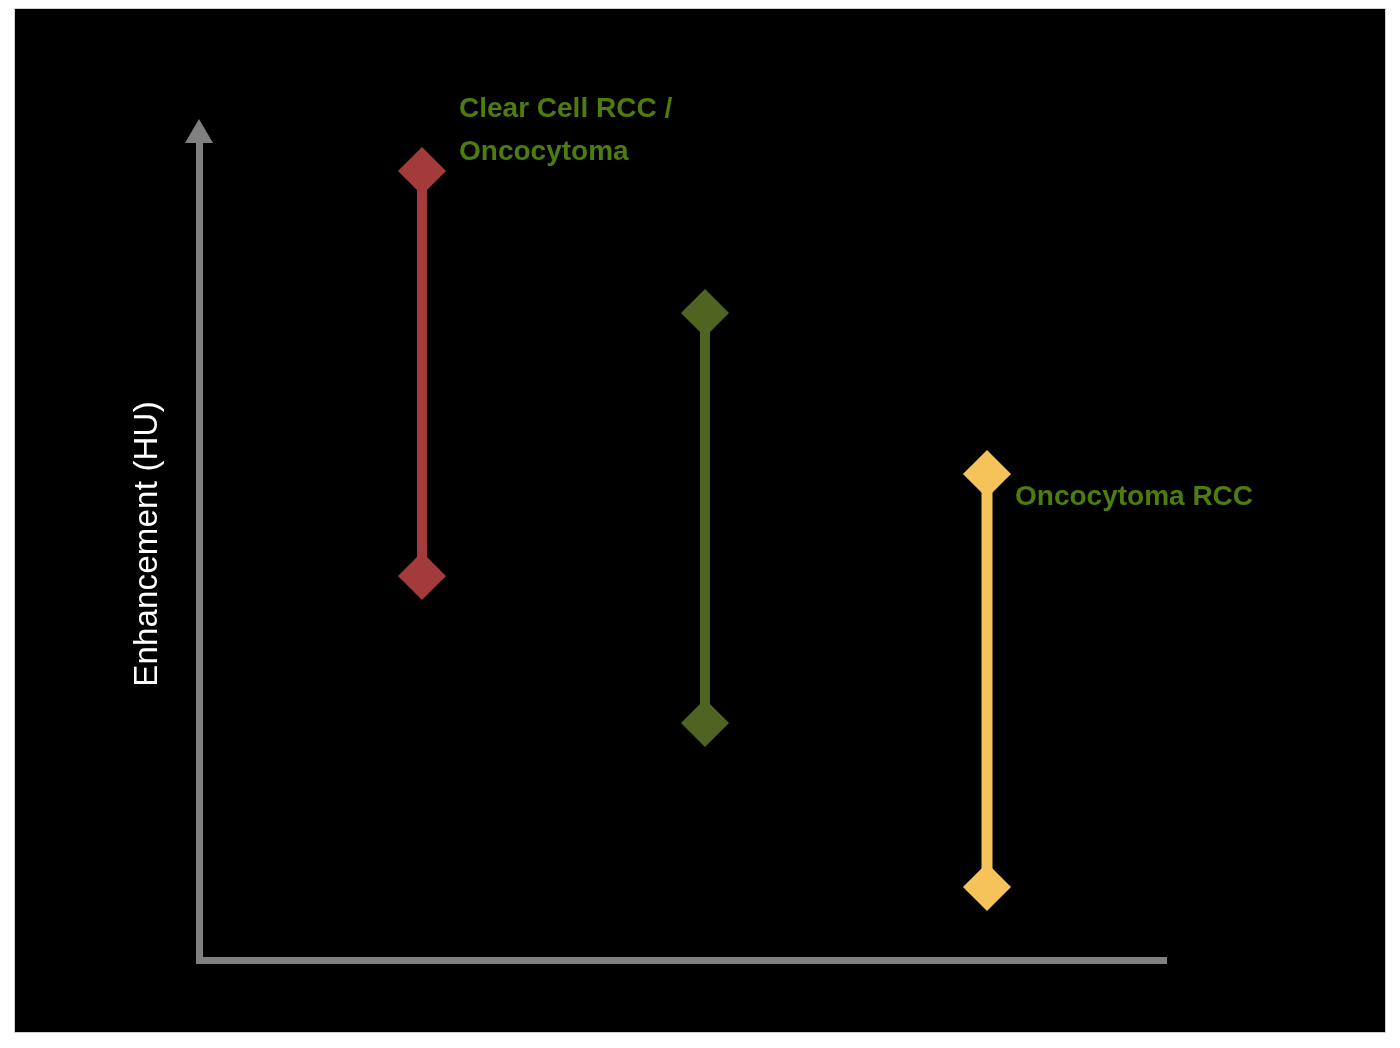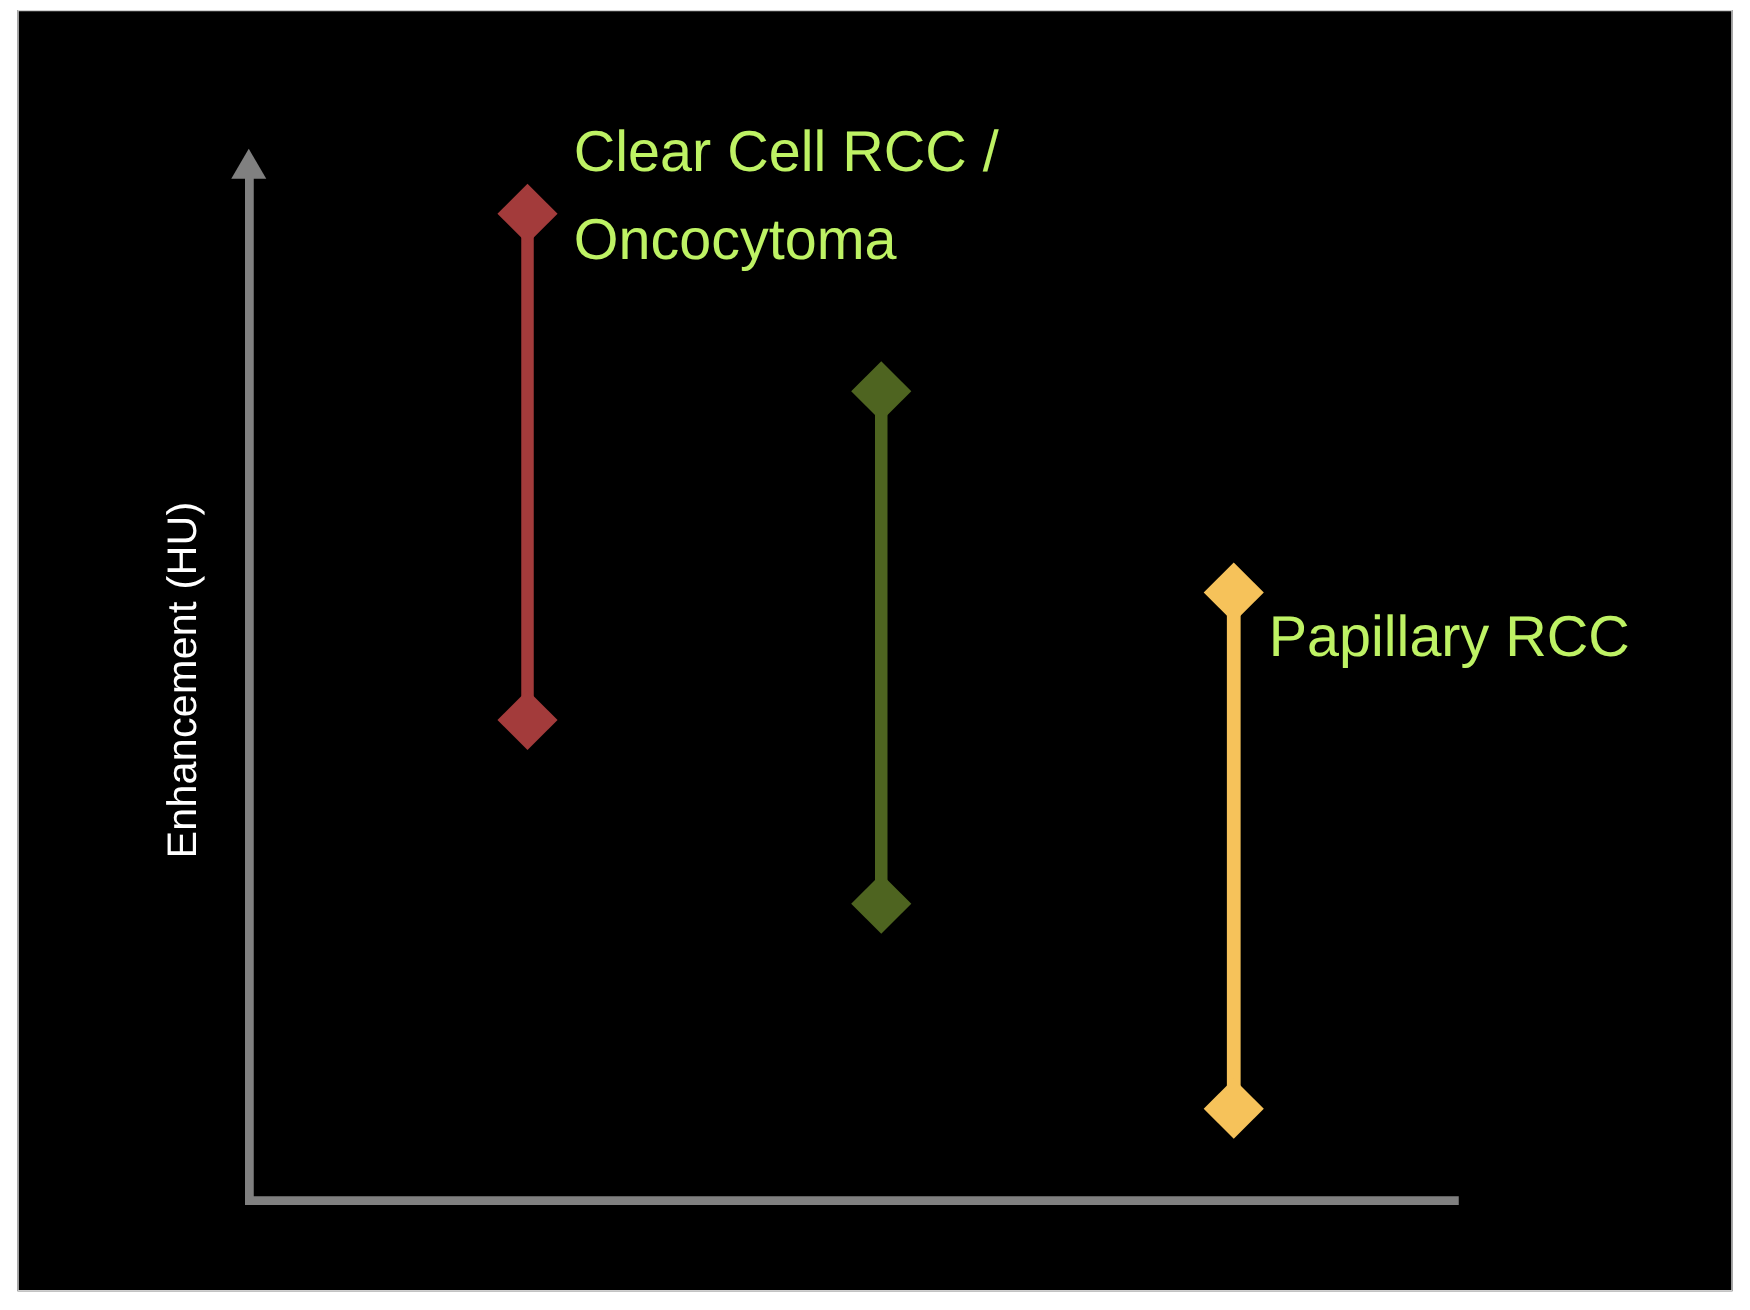--- a/index.html
+++ b/index.html
@@ -97,23 +97,23 @@
     width: 34px;
     height: 34px;
     transform: translate(-50%, -50%) rotate(45deg);
   }
   .range-cap.top  { top: 0%; }
   .range-cap.bottom { top: 100%; }
 
   
   .series-label {
     position: absolute;
-    color: #bef264;
-    font-size: 46px;
-    font-weight: 400;
+    color: #4d7c0f;
+    font-size: 28px;
+    font-weight: 700;
     line-height: 1.52;
     white-space: pre-line;
     letter-spacing: 0px;
   }
 </style>
 </head>
 <body>
 
 <div id="stage">
 
@@ -137,16 +137,16 @@
       <div class="range-stem" style="background:#4E6420;"></div>
       <div class="range-cap top" style="background:#4E6420;"></div>
       <div class="range-cap bottom" style="background:#4E6420;"></div>
     </div>
 
     <div class="range-bar" id="bar-papillary" style="left:955px; top:465px; width:34px; height:413px;">
       <div class="range-stem" style="background:#F6C25A; width:11px;"></div>
       <div class="range-cap top" style="background:#F6C25A;"></div>
       <div class="range-cap bottom" style="background:#F6C25A;"></div>
     </div>
-    <div class="series-label" style="left:1000px; top:466px; width:340px;">Papillary RCC</div>
+    <div class="series-label" style="left:1000px; top:466px; width:340px;">Oncocytoma RCC</div>
 
   </div>
 </div>
 
 </body></html>

